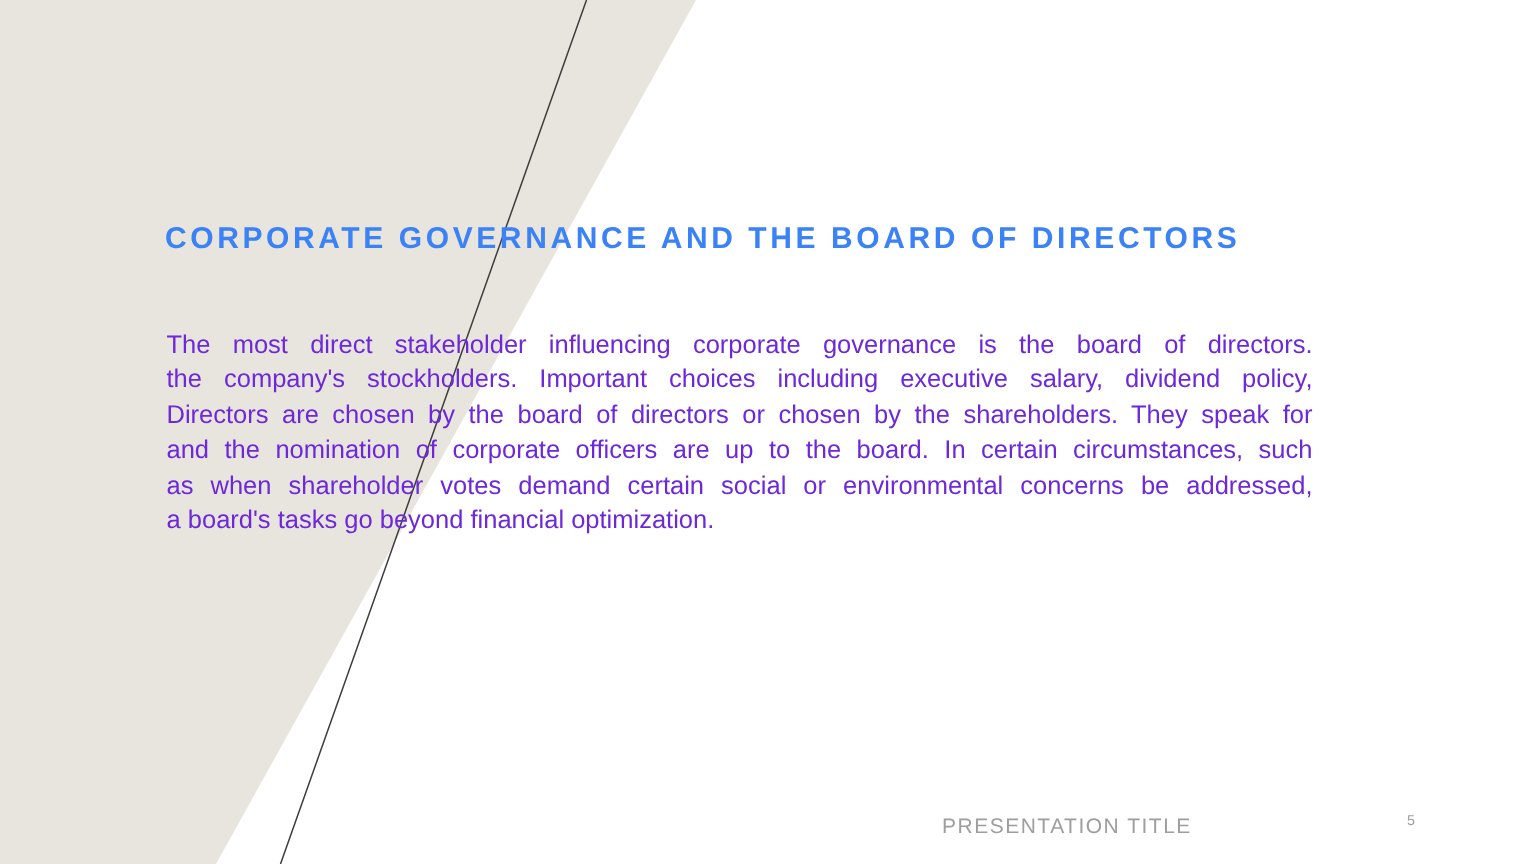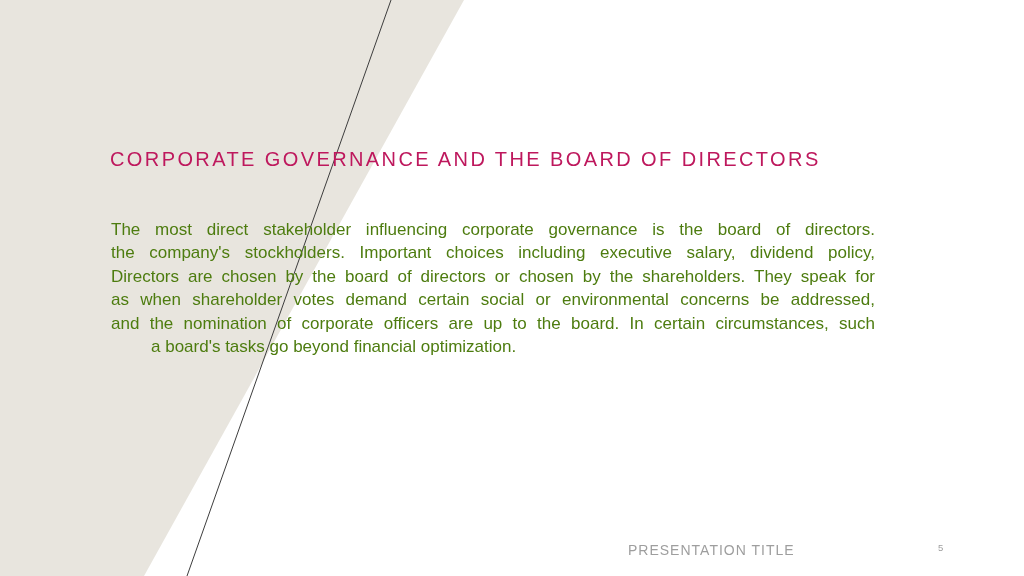--- a/index.html
+++ b/index.html
@@ -24,43 +24,42 @@
     z-index: 0;
   }
   .slide-title {
     position: absolute;
     left: 110px;
     top: 148px;
     margin: 0;
     z-index: 2;
     font-size: 20px;
     line-height: 1.1;
-    font-weight: normal;
+    font-weight: bold;
     letter-spacing: 2.4px;
-    color: #be185d;
+    color: #3b82f6;
     white-space: nowrap;
   }
   .body-text {
     position: absolute;
     left: 111px;
     top: 218px;
     width: 764px;
     z-index: 2;
     font-size: 17px;
     line-height: 23.4px;
-    color: #4d7c0f;
+    color: #6d28d9;
   }
   .body-line {
     text-align: justify;
     text-align-last: justify;
     white-space: normal;
   }
   .body-line:last-child {
     text-align-last: left;
-    margin-left: 40px;
   }
   .footer-title {
     position: absolute;
     left: 628px;
     top: 542px;
     z-index: 2;
     font-size: 14px;
     letter-spacing: 1px;
     color: #9e9e9e;
     white-space: nowrap;
@@ -83,22 +82,22 @@
     <polygon points="0,0 464,0 144,576 0,576" fill="#e8e5de"></polygon>
     <line x1="391" y1="0" x2="187" y2="576" stroke="#3d3d3d" stroke-width="1"></line>
   </svg>
 
   <h1 class="slide-title">CORPORATE GOVERNANCE AND THE BOARD OF DIRECTORS</h1>
 
   <div class="body-text">
     <div class="body-line">The most direct stakeholder influencing corporate governance is the board of directors.</div>
     <div class="body-line">the company's stockholders. Important choices including executive salary, dividend policy,</div>
     <div class="body-line">Directors are chosen by the board of directors or chosen by the shareholders. They speak for</div>
+    <div class="body-line">and the nomination of corporate officers are up to the board. In certain circumstances, such</div>
     <div class="body-line">as when shareholder votes demand certain social or environmental concerns be addressed,</div>
-    <div class="body-line">and the nomination of corporate officers are up to the board. In certain circumstances, such</div>
     <div class="body-line">a board's tasks go beyond financial optimization.</div>
   </div>
 
   <span class="footer-title">PRESENTATION TITLE</span>
 
   <span class="footer-page-number">5</span>
 
 </div>
 
 </body></html>

